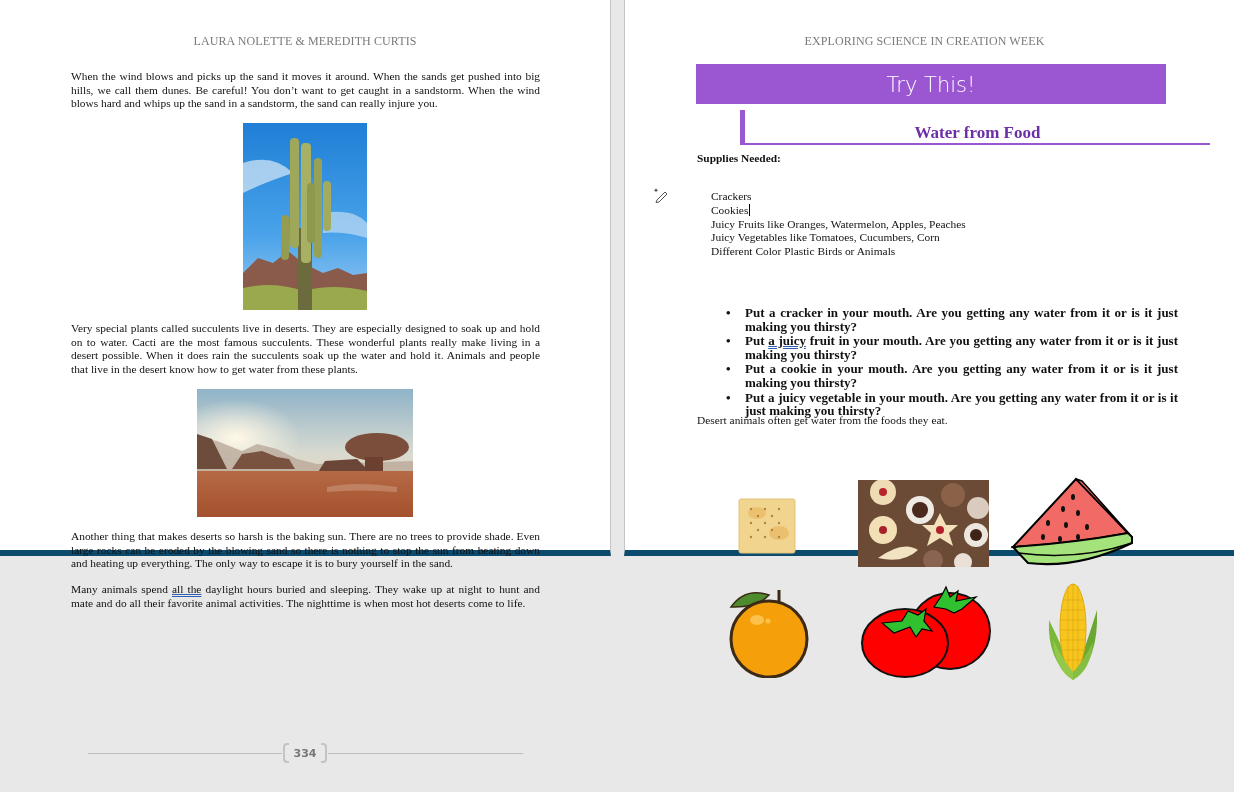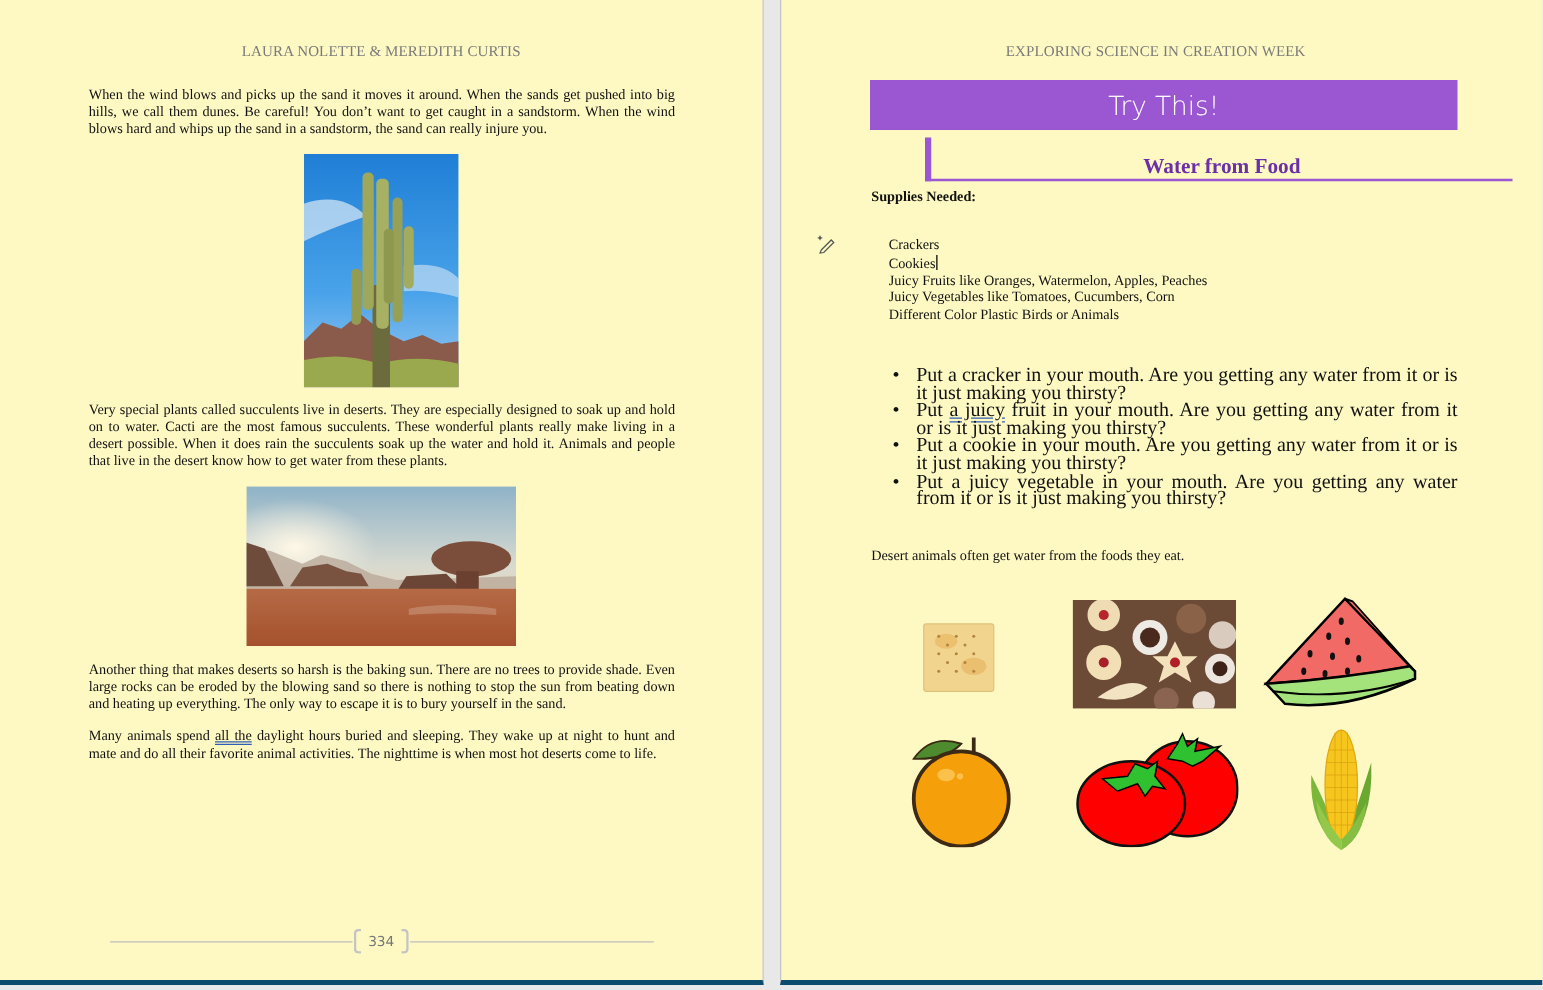--- a/index.html
+++ b/index.html
@@ -4,24 +4,24 @@
 <style>
   html, body { margin:0; padding:0; }
   body {
     width:1234px; height:792px; overflow:hidden;
     background:#e9e8e8;
     position:relative;
     font-family:"Liberation Serif", serif;
     color:#111;
   }
   .page {
-    position:absolute; top:0; height:788px;
-    background:#fef9c3;
+    position:absolute; top:0; height:556px;
+    background:#ffffff;
     border-right:1px solid #c4c4c4;
-    border-bottom:4px solid #0c4a6e;
+    border-bottom:6px solid #0c4a6e;
     box-sizing:border-box;
   }
   #page-left { left:0; width:611px; }
   #page-right { left:624px; width:610px; border-left:1px solid #c4c4c4; border-right:none; }
 
   .running-head {
     position:absolute; top:34px; left:0; right:0;
     text-align:center; font-size:12px; color:#7a7a7a; letter-spacing:0.1px;
   }
   .body-text {
@@ -54,24 +54,24 @@
   .subtitle-box {
     position:absolute; left:71px; top:110px; width:470px; height:35px;
     border-left:5px solid #9b56d2; border-bottom:2px solid #9b56d2; box-sizing:border-box;
     text-align:center; font-weight:bold; font-size:17px; color:#6b2fa8; line-height:46px;margin-left:44px;
   }
   .supplies-label { position:absolute; left:72px; top:152px; font-size:11.4px; font-weight:bold; }
   .supplies-list { position:absolute; left:72px; top:176px; font-size:11.4px; line-height:13.8px; margin:14px; padding:0; list-style:none; }
   .cursor { display:inline-block; width:1px; height:12px; background:#000; vertical-align:-2px; margin-left:1px; }
   .edit-icon { position:absolute; left:28px; top:187px; width:16px; height:16px; }
   .intro-q { position:absolute; left:72px; top:269px; font-size:11.4px; }
-  .bullets { position:absolute; left:72px; top:294px; width:469px; margin:0; padding:0; list-style:none; font-size:16px; line-height:13.6px; }
+  .bullets { position:absolute; left:72px; top:294px; width:469px; margin:12px; padding:0; list-style:none; font-size:13px; line-height:13.6px;font-weight:bold; }
   .bullets li { position:relative; padding-left:36px; text-align:justify; margin-bottom:1px; }
   .bullets li::before { content:"\2022"; position:absolute; left:17px; top:0; }
-  .closing { position:absolute; left:72px; top:439px; font-size:11.4px; }
+  .closing { position:absolute; left:72px; top:414px; font-size:11.4px; }
 </style>
 </head>
 <body>
 
 <div class="page" id="page-left">
   <div class="running-head">LAURA NOLETTE &amp; MEREDITH CURTIS</div>
 
   <p class="body-text" style="left:71px; top:70px; width:469px;">When the wind blows and picks up the sand it moves it around. When the sands get pushed into big hills, we call them dunes. Be careful! You don’t want to get caught in a sandstorm. When the wind blows hard and whips up the sand in a sandstorm, the sand can really injure you.</p>
 
   <div class="img" style="left:243px; top:123px; width:124px; height:187px;">
@@ -129,21 +129,21 @@
       <path d="M130,98 Q160,92 200,98 L200,103 Q160,100 130,103Z" fill="#c58e70" opacity="0.7"></path>
     </svg>
   </div>
 
   <p class="body-text" style="left:71px; top:583px; width:469px;"><span>Many animals spend </span><span class="uline">all the</span><span> daylight hours buried and sleeping. They wake up at night to hunt and mate and do all their favorite animal activities. The nighttime is when most hot deserts come to life.</span></p>
 
   <p class="body-text" style="left:71px; top:530px; width:469px;">Another thing that makes deserts so harsh is the baking sun. There are no trees to provide shade. Even large rocks can be eroded by the blowing sand so there is nothing to stop the sun from beating down and heating up everything. The only way to escape it is to bury yourself in the sand.</p>
 
   <div class="footer" style="left:88px; width:435px;">
     <div class="line" style="left:0; width:194px;"></div>
-    <div style="position:absolute; left:195px; width:44px; height:22px;">
+    <div style="position:absolute; left:195px; width:44px; height:22px;font-weight:bold;">
       <div class="brk l"></div>
       <div class="pnum">334</div>
       <div class="brk r"></div>
     </div>
     <div class="line" style="left:240px; width:195px;"></div>
   </div>
 </div>
 
 <div class="page" id="page-right">
   <div class="running-head" style="left:-10px;">EXPLORING SCIENCE IN CREATION WEEK</div>

